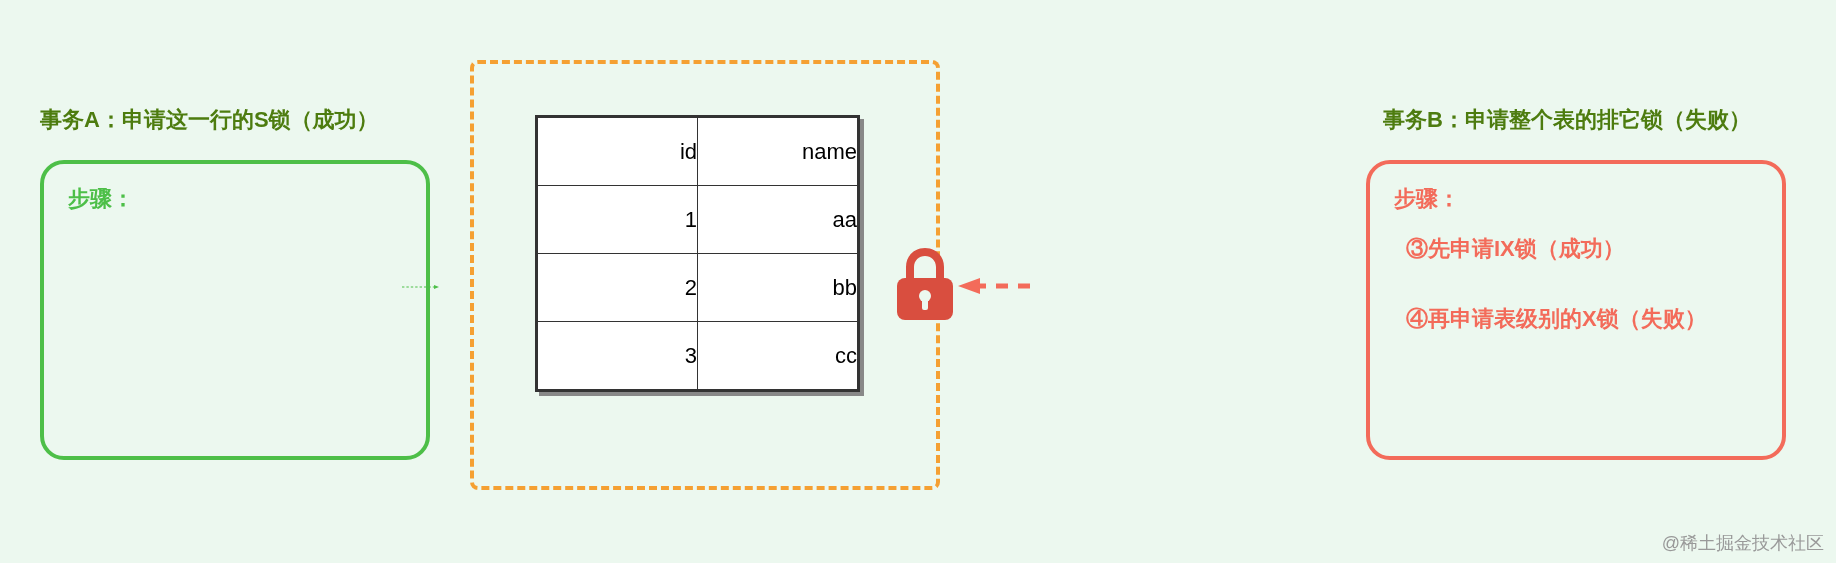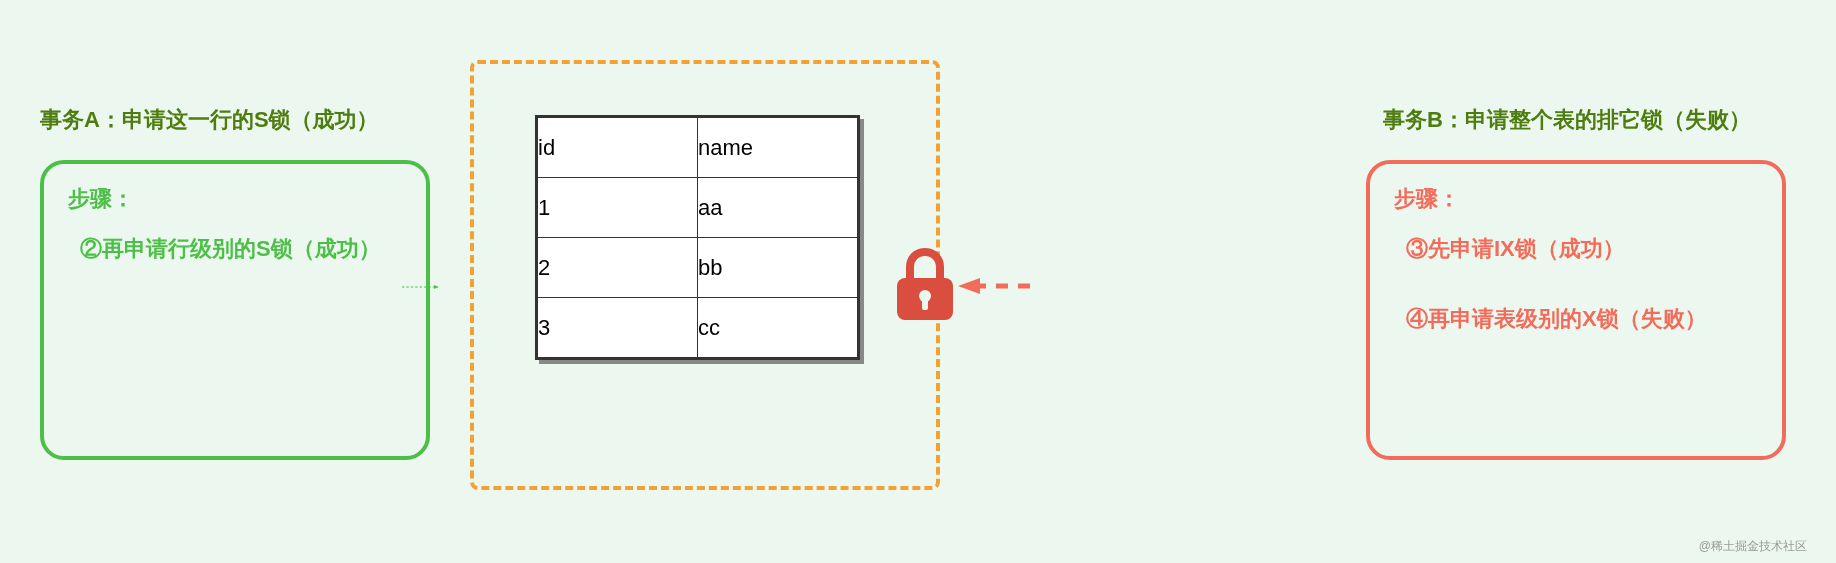--- a/index.html
+++ b/index.html
@@ -77,22 +77,22 @@
       border: 2px solid #333;
       background: #fff;
       box-shadow: 4px 4px 0 #888;
     }
     .data-table {
       border-collapse: collapse;
     }
     .data-table td, .data-table th {
       border: 1px solid #333;
       width: 160px;
-      height: 60px;
-      text-align: left;
+      height: 68px;
+      text-align: right;
       font-size: 22px;
       font-family: "Comic Sans MS", sans-serif;
       font-weight: normal;
       background: #fff;
     }
     .arrow-a {
       position: absolute;
       left: 328px;
       top: 285px;
       width: 185px;
@@ -123,35 +123,34 @@
     }
     .lock-icon {
       position: absolute;
       left: 893px;
       top: 248px;
       width: 64px;
       height: 72px;
     }
     .watermark {
       position: absolute;
-      right: 29px;
+      right: 12px;
       bottom: 8px;
       color: #999;
-      font-size: 12px;
+      font-size: 18px;
       font-family: "Microsoft YaHei", sans-serif;
     }
   </style>
 </head>
 <body>
 
 <div class="transaction-title title-a">事务A：申请这一行的S锁（成功）</div>
 
 <div class="transaction-box box-a">
   <div class="step-label">步骤：</div>
-  <div class="step-item">②再申请行级别的S锁（成功）</div>
 </div>
 
 <div class="dashed-container"></div>
 
 <div class="table-wrapper">
   <table class="data-table">
     <tbody>
         <tr>
       <th>id</th>
       <th>name</th>

